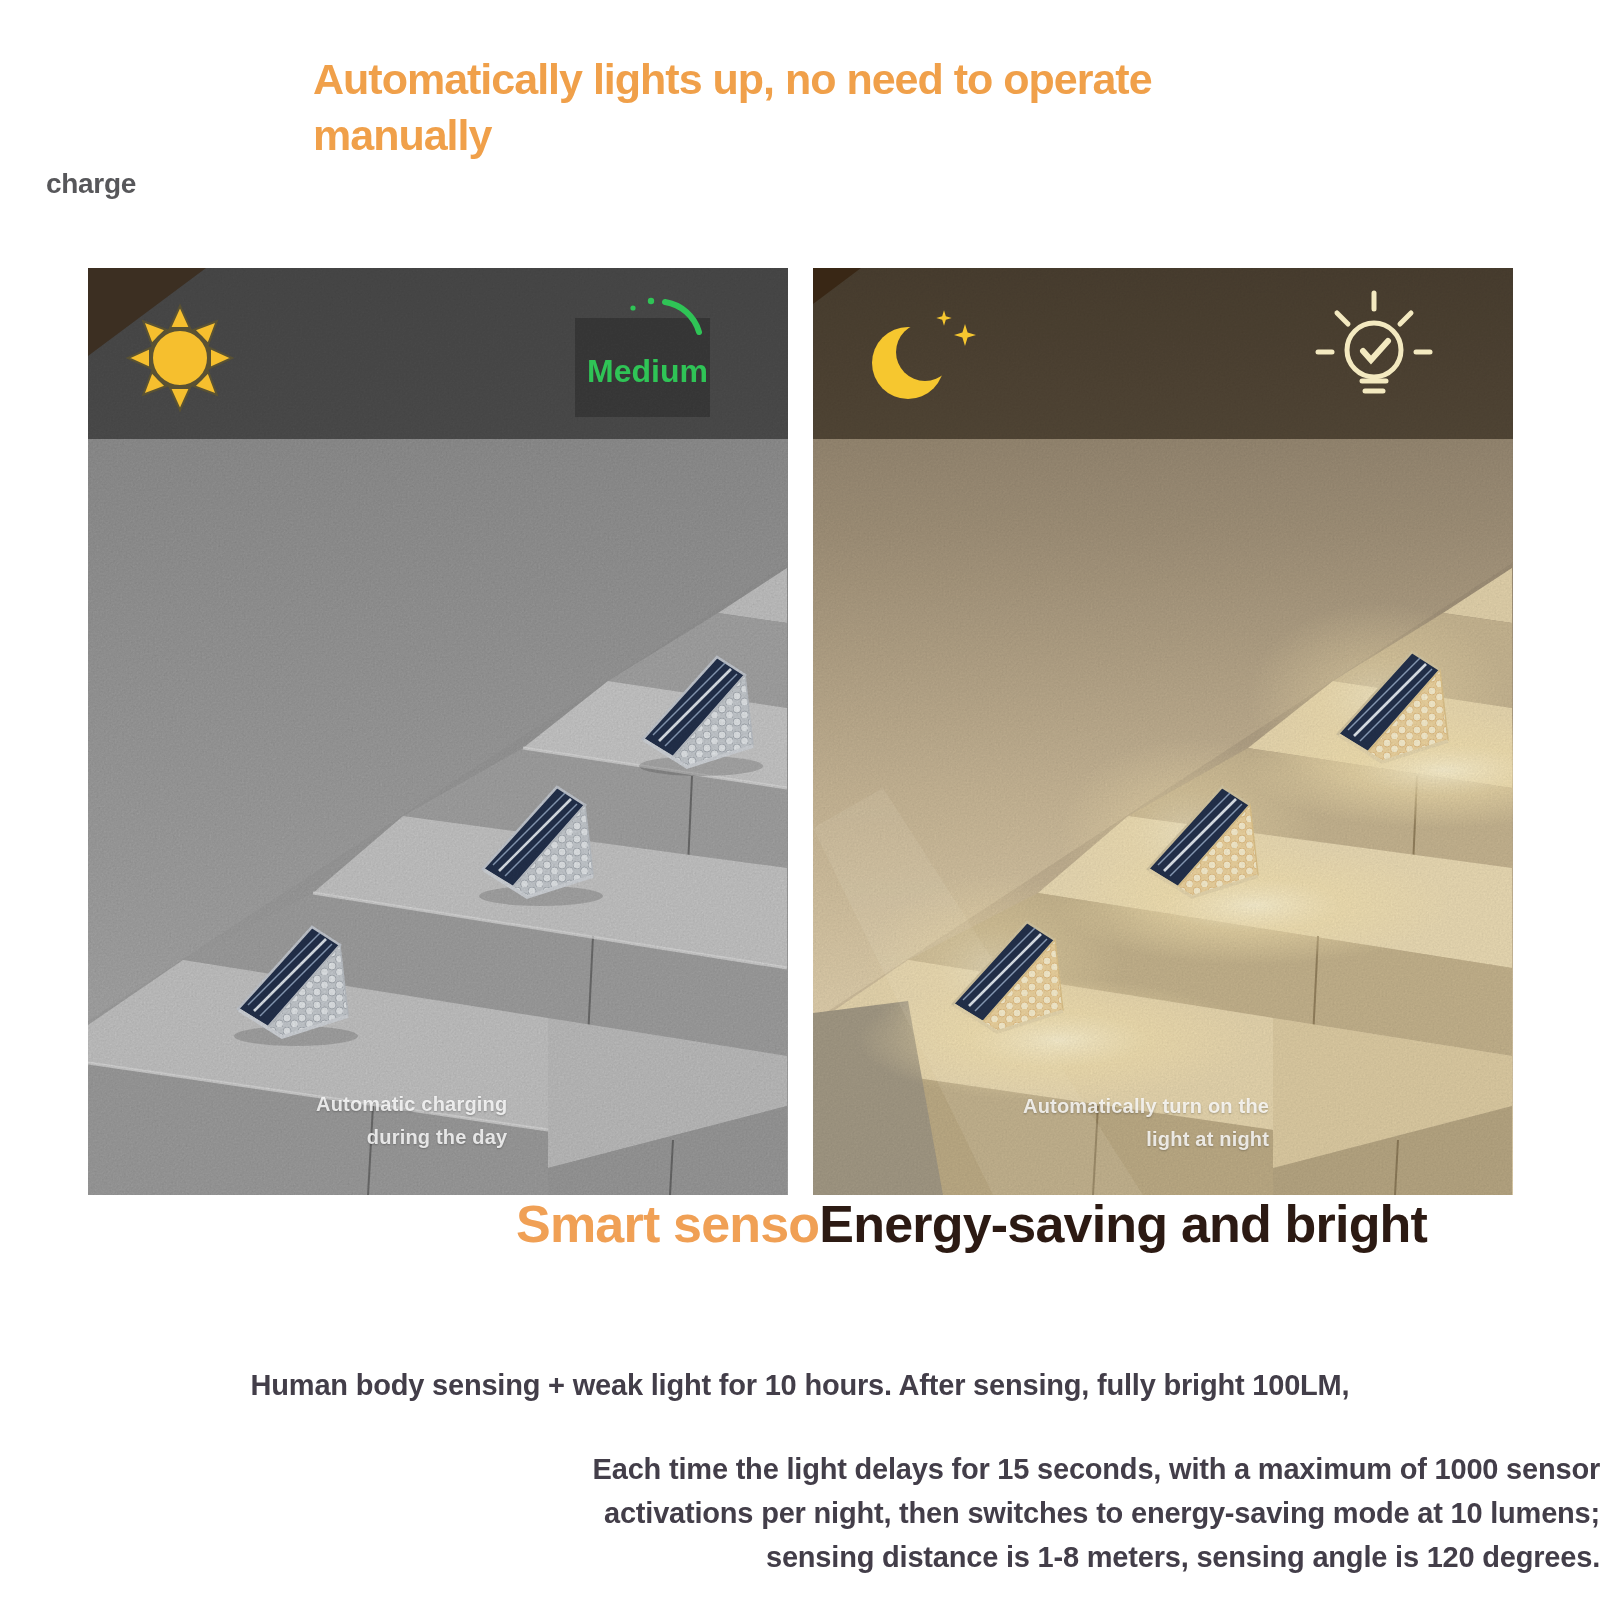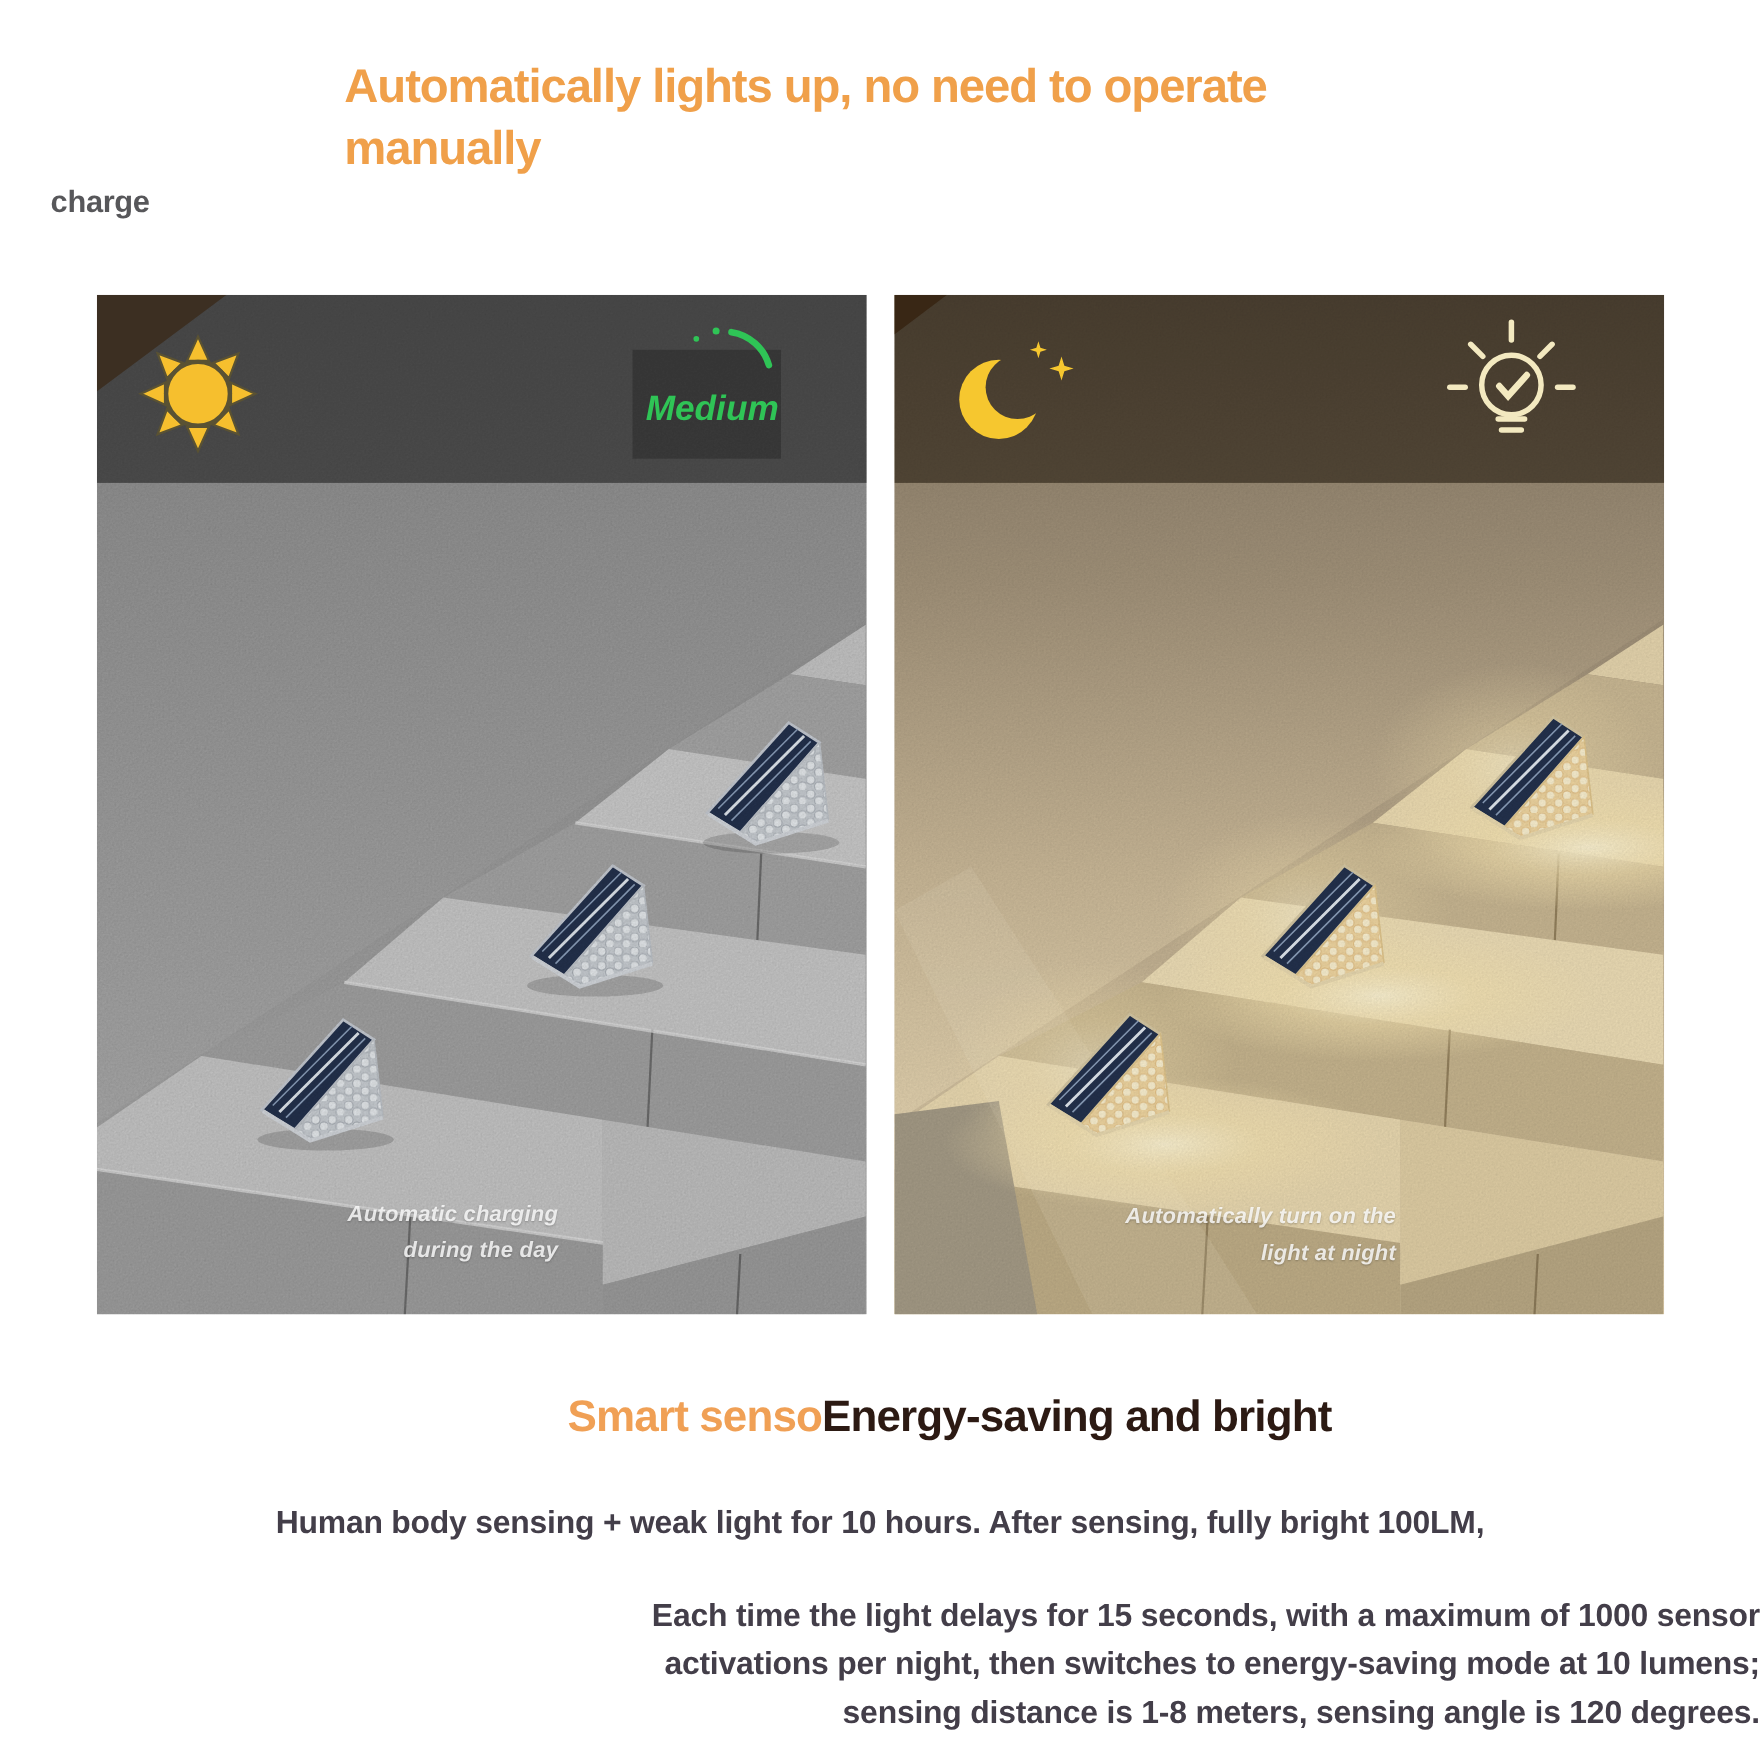--- a/index.html
+++ b/index.html
@@ -15,38 +15,38 @@
     color:#f0a04a;font-size:43px;font-weight:bold;line-height:56px;letter-spacing:-1px;
   }
   #main-title span{display:block;}
   #reminder{
     left:46px;top:148px;width:1520px;
     color:#57575a;font-size:28px;font-weight:bold;line-height:38px;letter-spacing:-0.3px;
   }
   #reminder span{display:block;}
 
   
-  .panel{position:absolute;top:268px;width:700px;height:927px;overflow:hidden;font-style:italic;}
+  .panel{position:absolute;top:268px;width:700px;height:927px;overflow:hidden;}
   #panel-day{left:88px;}
   #panel-night{left:813px;}
   .panel svg{position:absolute;left:0;top:0;}
   .caption{
     position:absolute;color:rgba(255,255,255,0.82);
     font-size:20px;font-weight:bold;line-height:33px;letter-spacing:0.2px;
     text-shadow:0 1px 2px rgba(0,0,0,0.25);
     text-align:right;
   }
   .caption span{display:block;}
   #caption-day{left:228px;top:820px;}
   #caption-night{left:210px;top:822px;}
 
   
   #subtitle{
-    left:516px;top:1249px;white-space:nowrap;
-    font-size:40px;font-weight:bold;letter-spacing:-0.8px;
+    left:516px;top:1177px;white-space:nowrap;
+    font-size:52px;font-weight:bold;letter-spacing:-0.8px;
   }
   #subtitle .orange{color:#f0a055;}
   #subtitle .dark{color:#2c1a13;}
   #feature-p1{
     left:0;top:1352px;width:1600px;text-align:center;
     color:#433e49;font-size:29px;font-weight:bold;letter-spacing:-0.2px;
   }
   #feature-p2{
     left:0;top:1430px;width:1600px;text-align:right;
     color:#433e49;font-size:29px;font-weight:bold;line-height:44px;letter-spacing:-0.2px;

